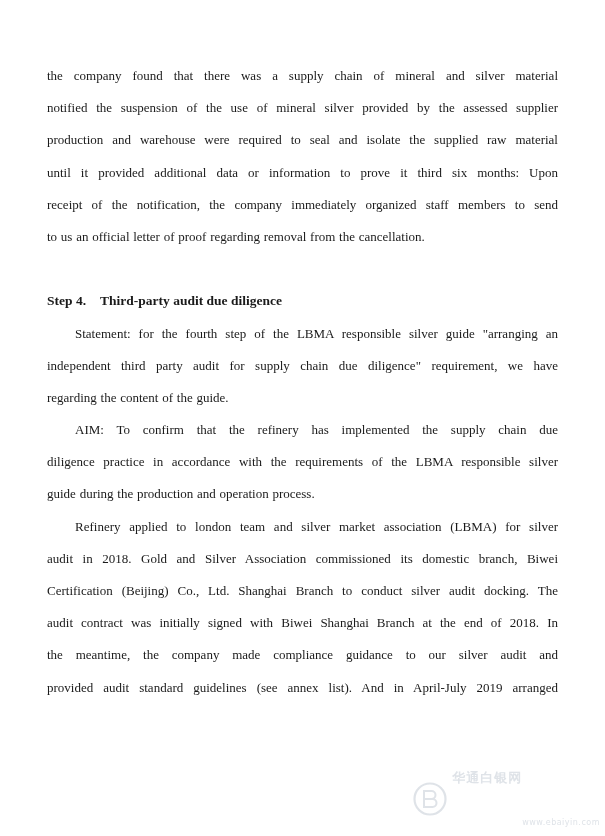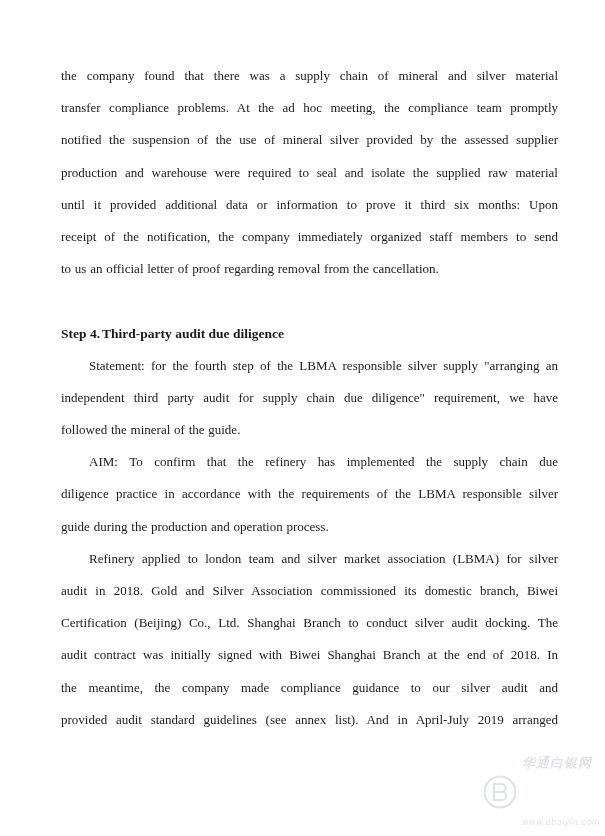--- a/index.html
+++ b/index.html
@@ -2,21 +2,21 @@
 <html><head>
 <meta charset="utf-8">
 <style>
   html, body { margin: 0; padding: 0; background: #ffffff; }
   .page {
     position: relative;
     width: 605px;
     height: 836px;
     background: #ffffff;
     box-sizing: border-box;
-    padding: 60px 47px 0 61px;
+    padding: 60px 47px 0 47px;
     overflow: hidden;
     font-family: "Liberation Serif", "DejaVu Serif", serif;
     color: #1a1a1a;
   }
   .para { margin: 0; }
   .line {
     height: 32.2px;
     line-height: 32.2px;
     font-size: 13px;
     text-align: justify;
@@ -29,33 +29,33 @@
   }
   .line.indent { text-indent: 28px; }
   .heading {
     height: 32.2px;
     line-height: 32.2px;
     margin-top: 32.2px;
     font-size: 13.5px;
     font-weight: bold;
     white-space: nowrap;
   }
-  .heading .step-title { margin-left: 2px; text-align: right; }
+  .heading .step-title { margin-left: 14px; text-align: right; }
   .watermark {
     position: absolute;
     right: 5px;
     bottom: 8px;
     display: flex;
     align-items: center;
     gap: 4px;
     color: #dfe3e8;
     user-select: none;
   }
   .wm-logo { width: 36px; height: 36px; flex: 0 0 auto; }
-  .wm-text { display: flex; flex-direction: column; justify-content: center; font-style: italic; }
+  .wm-text { display: flex; justify-content: center; }
   .wm-name {
     font-size: 13px;
     letter-spacing: 1px;
     line-height: 15px;
     font-weight: bold;
     font-family: "DejaVu Sans", sans-serif;
   }
   .wm-url {
     font-size: 8px;
     line-height: 10px;
@@ -64,36 +64,35 @@
     margin-top: 48px;
   }
 </style>
 </head>
 <body>
 
 <div class="page">
 
   <div class="para">
     <div class="line">the company found that there was a supply chain of mineral and silver material</div>
-    <div class="line">transfer compliance problems. At the ad hoc meeting, the compliance team promptly</div>
     <div class="line">notified the suspension of the use of mineral silver provided by the assessed supplier</div>
     <div class="line">production and warehouse were required to seal and isolate the supplied raw material</div>
     <div class="line">until it provided additional data or information to prove it third six months: Upon</div>
     <div class="line">receipt of the notification, the company immediately organized staff members to send</div>
     <div class="line last">to us an official letter of proof regarding removal from the cancellation.</div>
   </div>
 
   <div class="heading">
     <span class="step-number">Step 4.</span><span class="step-title">Third-party audit due diligence</span>
   </div>
 
   <div class="para">
-    <div class="line indent">Statement: for the fourth step of the LBMA responsible silver supply "arranging an</div>
+    <div class="line indent">Statement: for the fourth step of the LBMA responsible silver guide "arranging an</div>
     <div class="line">independent third party audit for supply chain due diligence" requirement, we have</div>
-    <div class="line last">followed the mineral of the guide.</div>
+    <div class="line last">regarding the content of the guide.</div>
   </div>
 
   <div class="para">
     <div class="line indent">AIM: To confirm that the refinery has implemented the supply chain due</div>
     <div class="line">diligence practice in accordance with the requirements of the LBMA responsible silver</div>
     <div class="line last">guide during the production and operation process.</div>
   </div>
 
   <div class="para">
     <div class="line indent">Refinery applied to london team and silver market association (LBMA) for silver</div>

